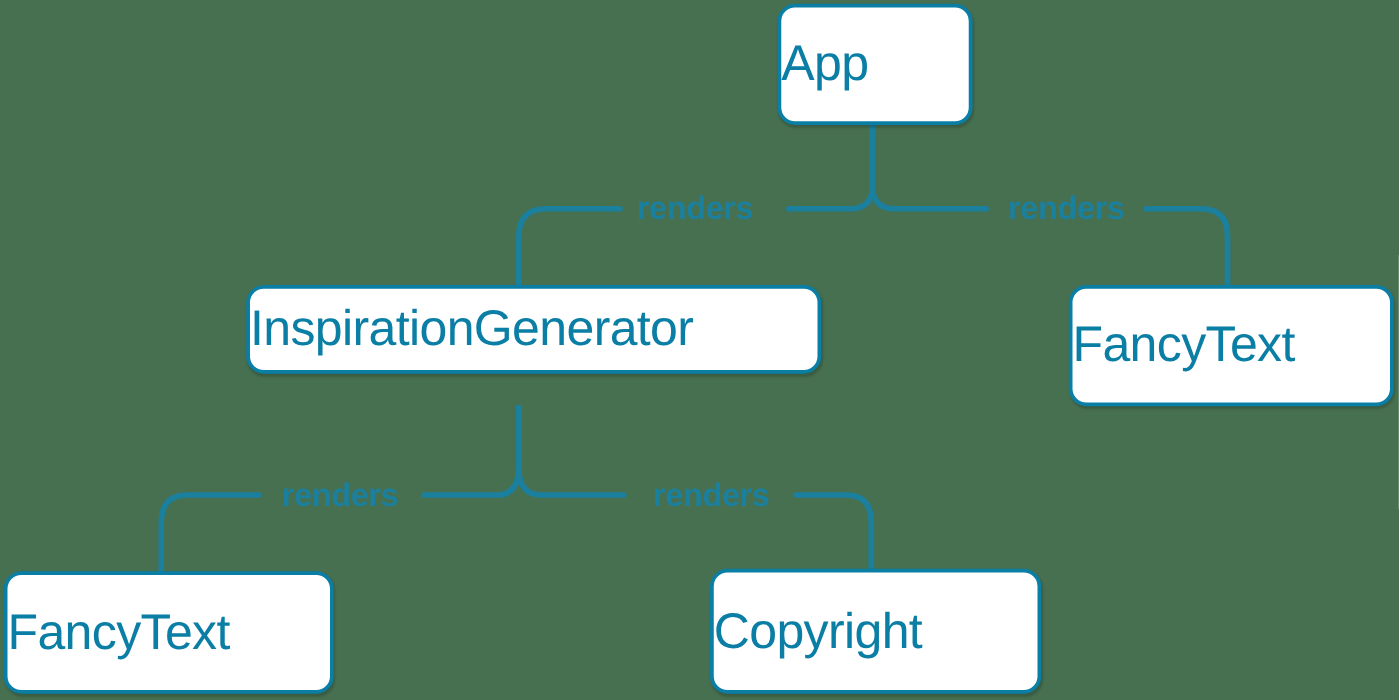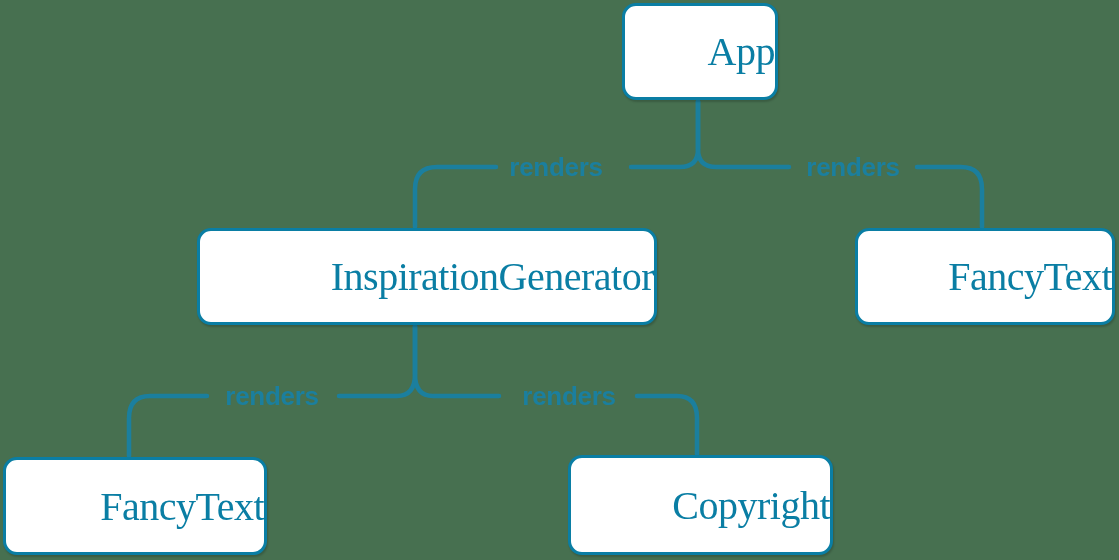--- a/index.html
+++ b/index.html
@@ -28,33 +28,32 @@
     stroke-linecap: round;
   }
   .node {
     position: absolute;
     box-sizing: border-box;
     background: var(--node-fill, #ffffff);
     border: 3.5px solid var(--accent, #0a7ea4);
     border-radius: 14px;
     display: flex;
     align-items: center;
-    justify-content: flex-end;
+    justify-content: flex-start;
     box-shadow: 1px 2px 2px rgba(0,0,0,0.18);
-    font-family: Liberation Serif, serif;
   }
   .node .label {
     color: var(--accent, #0a7ea4);
     font-size: 40px;
     font-weight: 500;
     letter-spacing: -0.5px;
     white-space: nowrap;
   }
   #node-app                  { left: 622px; top: 3px;   width: 156px; height: 97px; }
-  #node-inspiration-generator{ left: 197px; top: 228px; width: 460px; height: 97px; }
+  #node-inspiration-generator{ left: 197px; top: 228px; width: 460px; height: 71px; }
   #node-fancy-text-right     { left: 855px; top: 228px; width: 260px; height: 97px; }
   #node-fancy-text-left      { left: 3px;   top: 457px; width: 264px; height: 98px; }
   #node-copyright            { left: 568px; top: 455px; width: 265px; height: 100px; }
   .edge-label {
     position: absolute;
     transform: translate(-50%, -50%);
     color: var(--line, #1b7f9e);
     font-size: 26px;
     font-weight: 600;
     letter-spacing: -0.3px;

